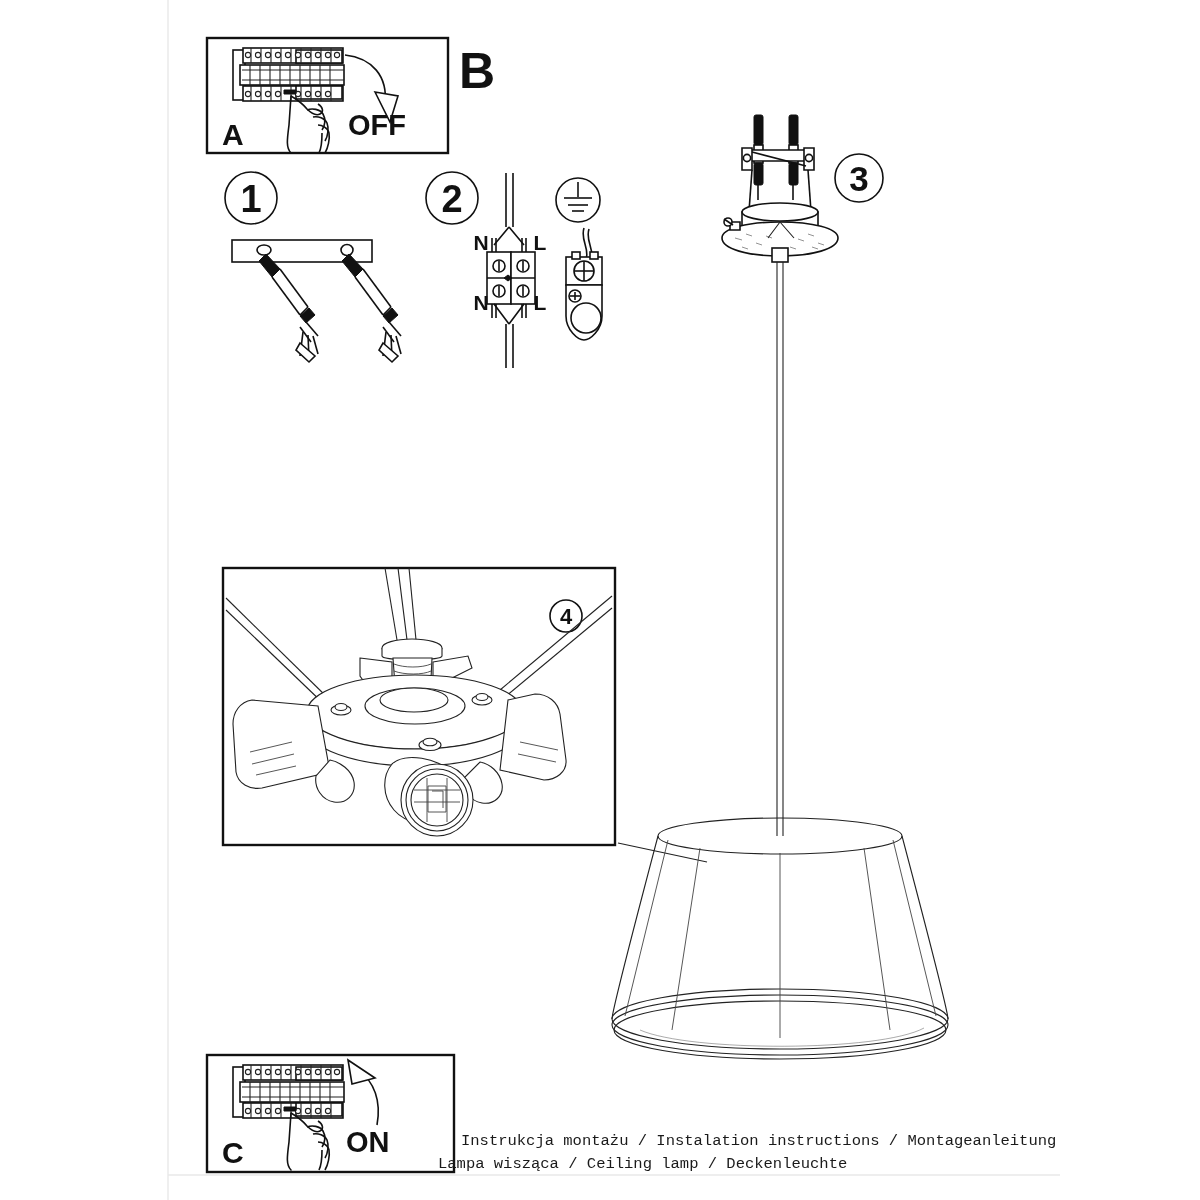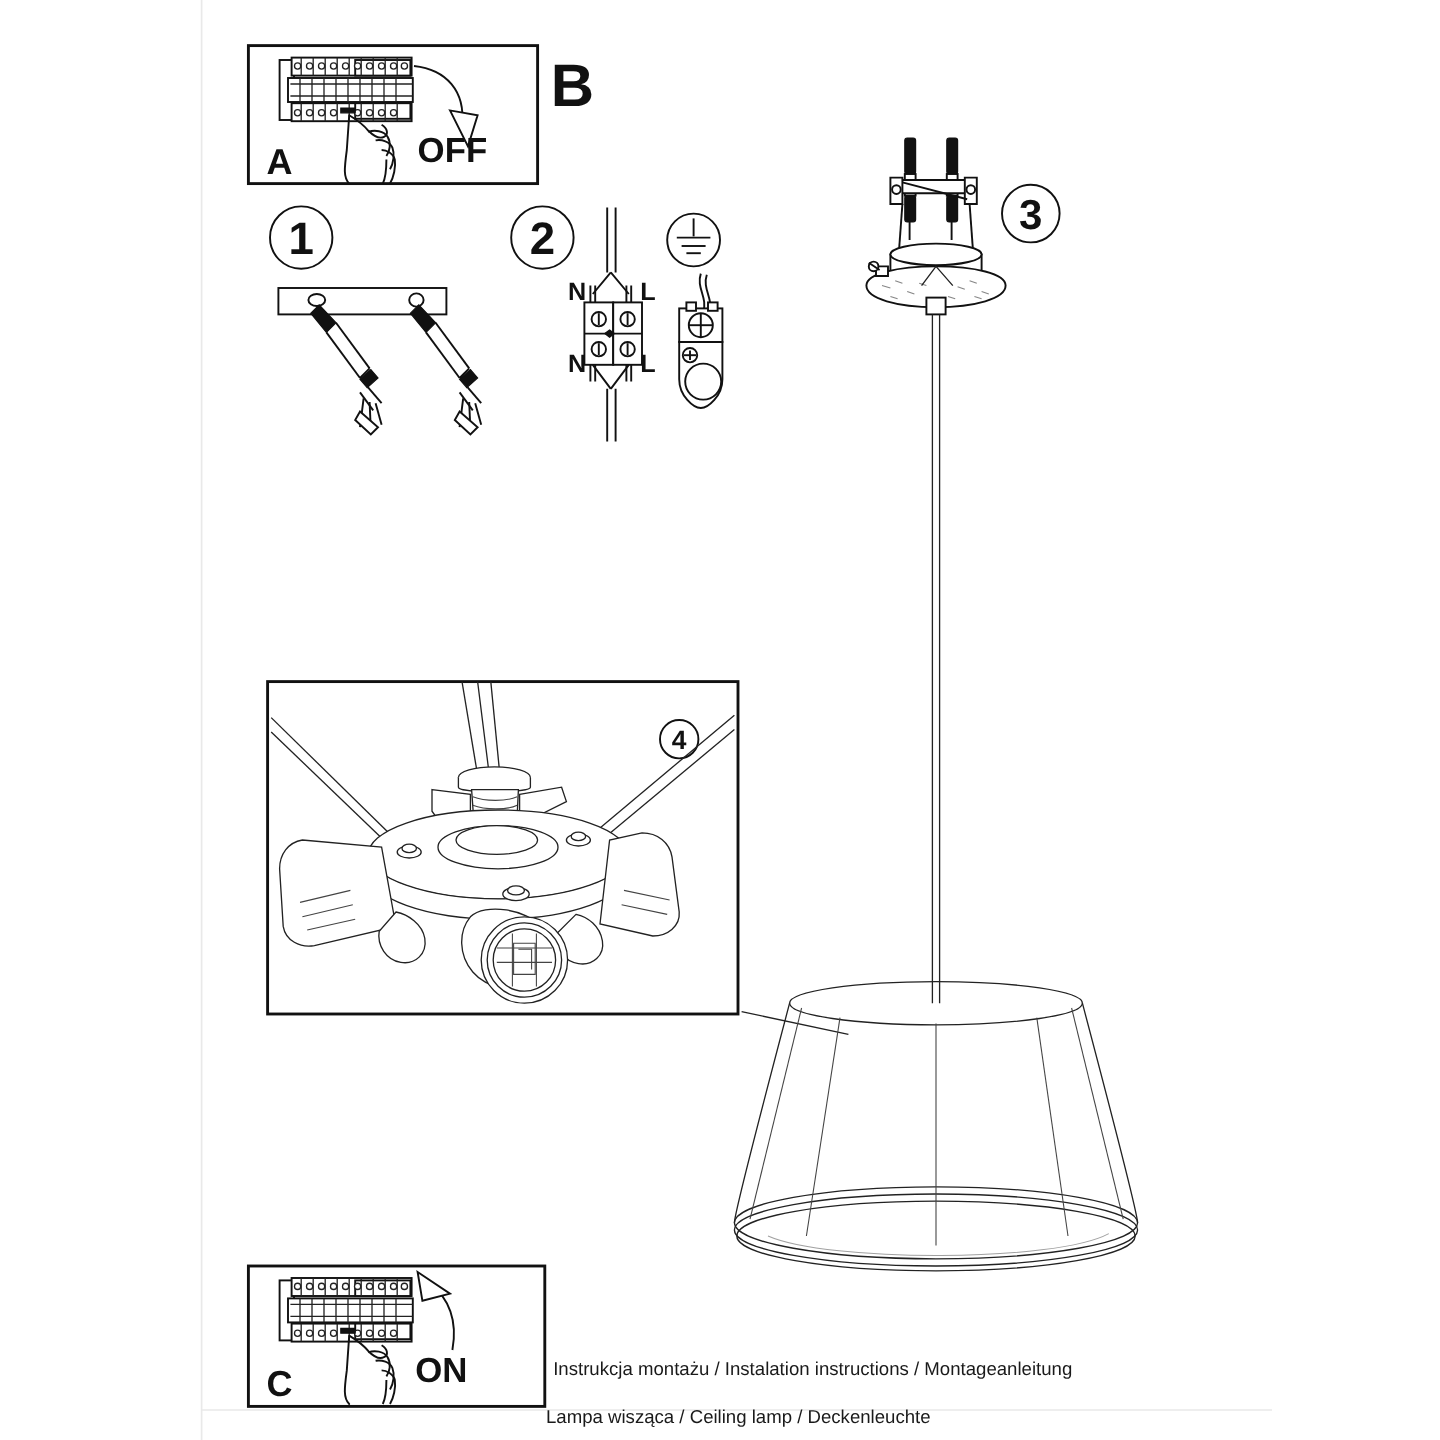--- a/index.html
+++ b/index.html
@@ -23,21 +23,21 @@
   .lnT  { fill: none; stroke: #222; stroke-width: 1.1; }
   .lnH  { fill: none; stroke: #444; stroke-width: 0.9; }
   .box  { fill: none; stroke: #111; stroke-width: 2.4; }
   .fw   { fill: #fff; stroke: #111; stroke-width: 1.6; }
   .fwT  { fill: #fff; stroke: #222; stroke-width: 1.1; }
   .fk   { fill: #111; stroke: #111; stroke-width: 1; }
   .faint{ fill: none; stroke: #e9e9e9; stroke-width: 1.4; }
   .lbl  { font-family: "Liberation Sans", sans-serif; font-weight: 700; fill: #111; }
   .capt {
     position: absolute;
-    font-family: Liberation Sans, sans-serif;
+    font-family: Liberation Mono, monospace;
     font-size: 15.5px;
     color: #1a1a1a;
     line-height: 25px;
     white-space: nowrap;
   }
 </style>
 </head>
 <body>
 
 <div id="sheet">
@@ -502,14 +502,14 @@
       <path class="fw" d="M348,1060 L375,1078 L352,1084 Z" stroke-width="2.4"></path>
     </g>
 
     <text class="lbl" x="222" y="1163" font-size="30">C</text>
     <text class="lbl" x="346" y="1152" font-size="29">ON</text>
   </g>
 
 </svg>
 
   <div class="capt" style="left:461px; top:1129px;">Instrukcja montażu / Instalation instructions / Montageanleitung</div>
-  <div class="capt" style="left:455px; top:1152px;margin-top:17px;">Lampa wisząca / Ceiling lamp / Deckenleuchte</div>
+  <div class="capt" style="left:438px; top:1152px;">Lampa wisząca / Ceiling lamp / Deckenleuchte</div>
 </div>
 
 </body></html>

